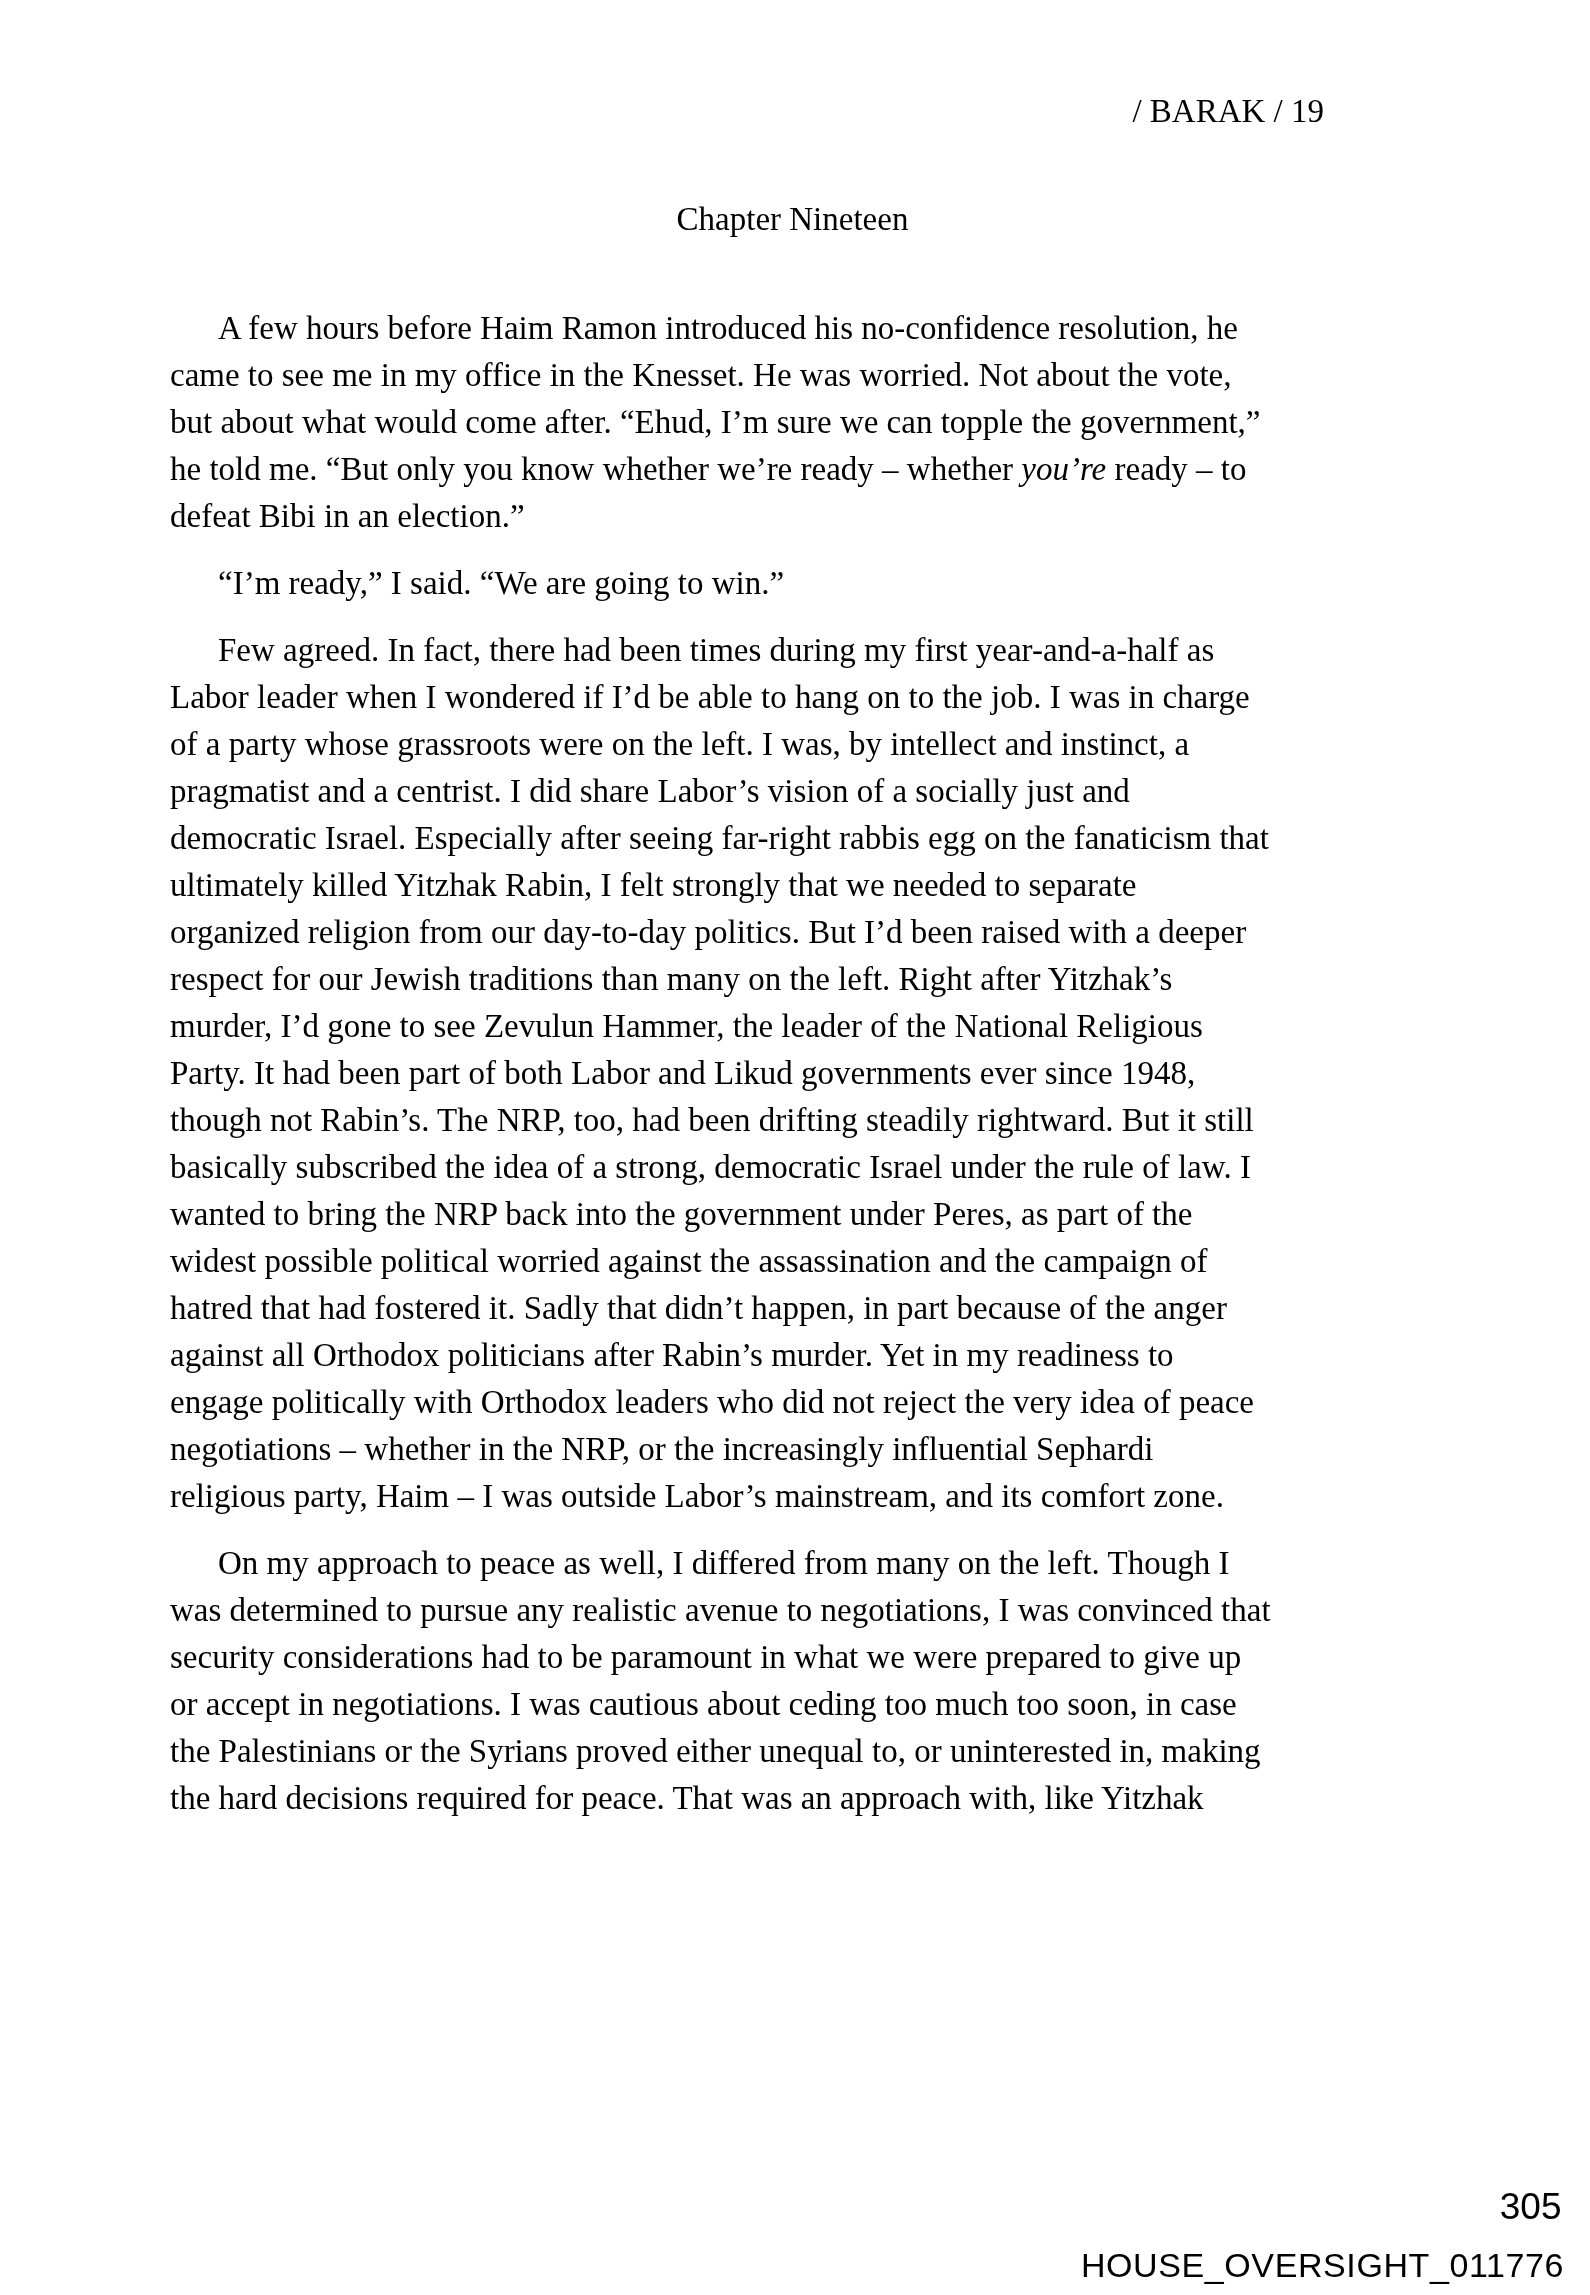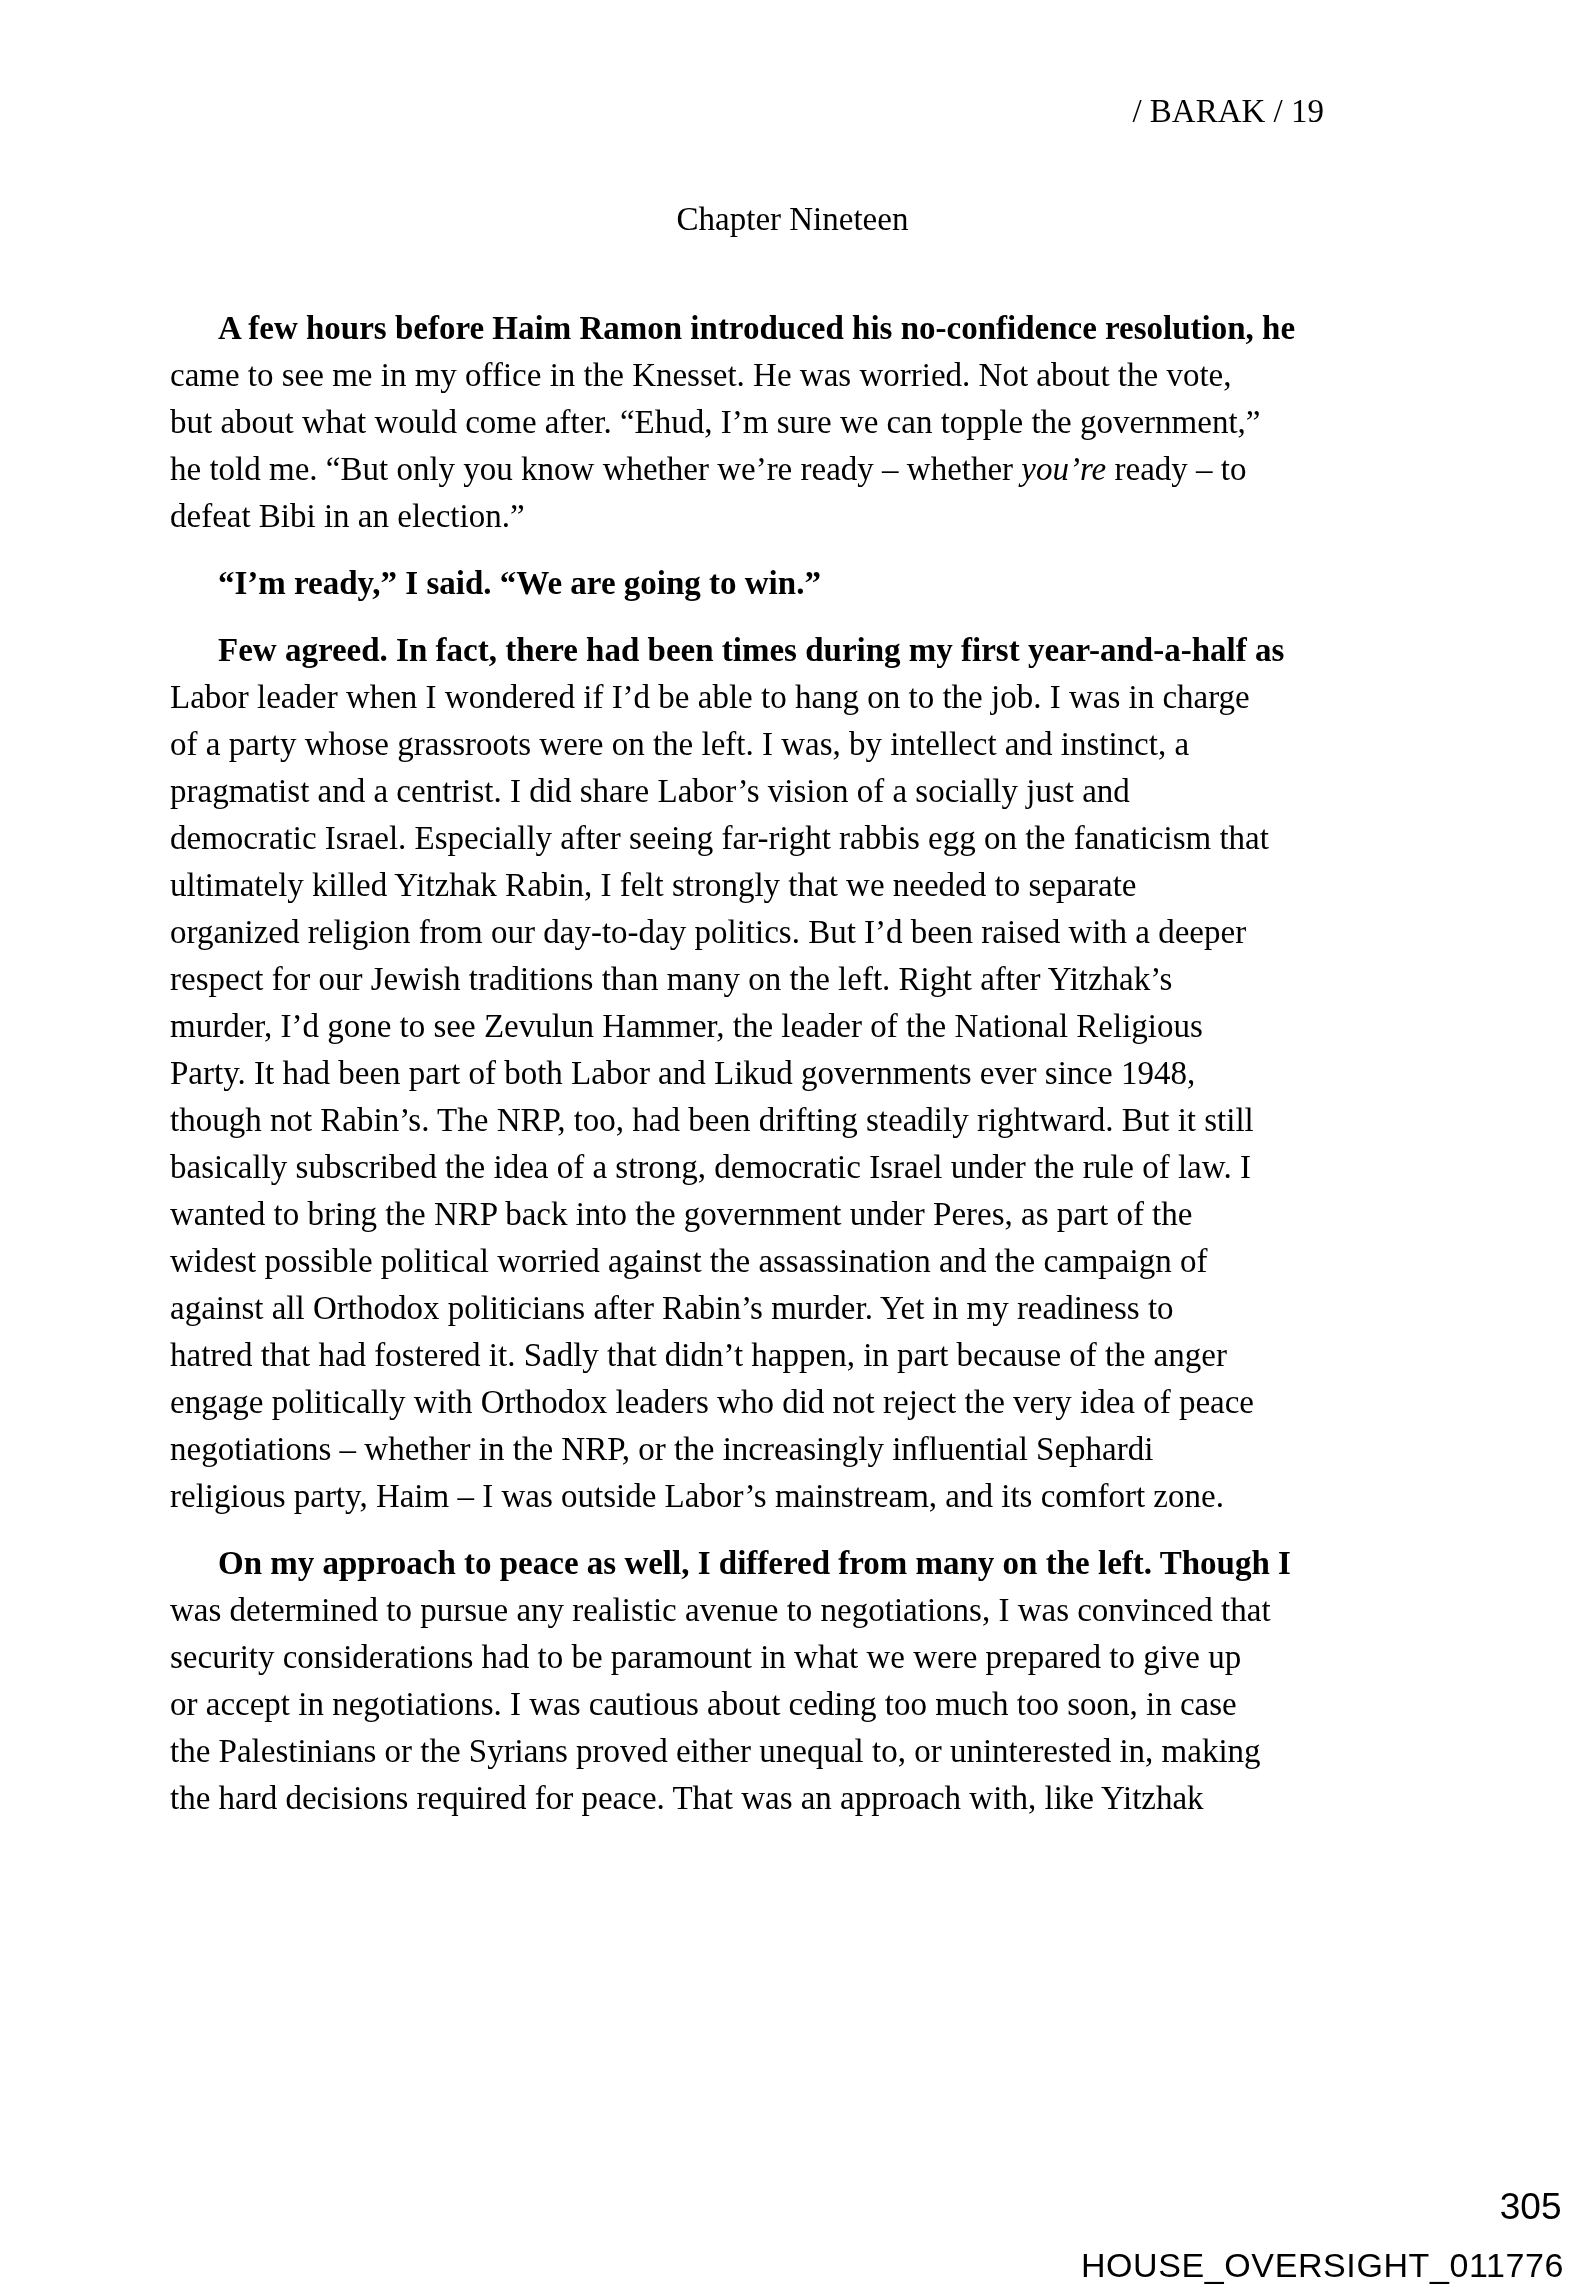--- a/index.html
+++ b/index.html
@@ -37,21 +37,21 @@
     left: 170px;
     width: 1245px;
     font-size: 33px;
   }
   .para { margin: 0; }
   .para + .para { margin-top: 20px; }
   .line {
     line-height: 47px;
     white-space: pre;
   }
-  .para .line:first-child { text-indent: 48px; font-weight: bold; }
+  .para .line:first-child { text-indent: 48px; }
   .line i { }
   .page-number {
     position: absolute;
     top: 2188px;
     right: 29.5px;
     font-family: "Liberation Sans", sans-serif;
     font-size: 37px;
     line-height: 1;
     margin-left: 20px;
   }
@@ -91,22 +91,22 @@
       <div class="line"><span>democratic Israel. Especially after seeing far-right rabbis egg on the fanaticism that</span></div>
       <div class="line"><span>ultimately killed Yitzhak Rabin, I felt strongly that we needed to separate</span></div>
       <div class="line"><span>organized religion from our day-to-day politics. But I’d been raised with a deeper</span></div>
       <div class="line"><span>respect for our Jewish traditions than many on the left. Right after Yitzhak’s</span></div>
       <div class="line"><span>murder, I’d gone to see Zevulun Hammer, the leader of the National Religious</span></div>
       <div class="line"><span>Party. It had been part of both Labor and Likud governments ever since 1948,</span></div>
       <div class="line"><span>though not Rabin’s. The NRP, too, had been drifting steadily rightward. But it still</span></div>
       <div class="line"><span>basically subscribed the idea of a strong, democratic Israel under the rule of law. I</span></div>
       <div class="line"><span>wanted to bring the NRP back into the government under Peres, as part of the</span></div>
       <div class="line"><span>widest possible political worried against the assassination and the campaign of</span></div>
+      <div class="line"><span>hatred that had fostered it. Sadly that didn’t happen, in part because of the anger</span></div>
       <div class="line"><span>against all Orthodox politicians after Rabin’s murder. Yet in my readiness to</span></div>
-      <div class="line"><span>hatred that had fostered it. Sadly that didn’t happen, in part because of the anger</span></div>
       <div class="line"><span>engage politically with Orthodox leaders who did not reject the very idea of peace</span></div>
       <div class="line"><span>negotiations – whether in the NRP, or the increasingly influential Sephardi</span></div>
       <div class="line"><span>religious party, Haim – I was outside Labor’s mainstream, and its comfort zone.</span></div>
     </div>
     <div class="para">
       <div class="line"><span>On my approach to peace as well, I differed from many on the left. Though I</span></div>
       <div class="line"><span>was determined to pursue any realistic avenue to negotiations, I was convinced that</span></div>
       <div class="line"><span>security considerations had to be paramount in what we were prepared to give up</span></div>
       <div class="line"><span>or accept in negotiations. I was cautious about ceding too much too soon, in case</span></div>
       <div class="line"><span>the Palestinians or the Syrians proved either unequal to, or uninterested in, making</span></div>

